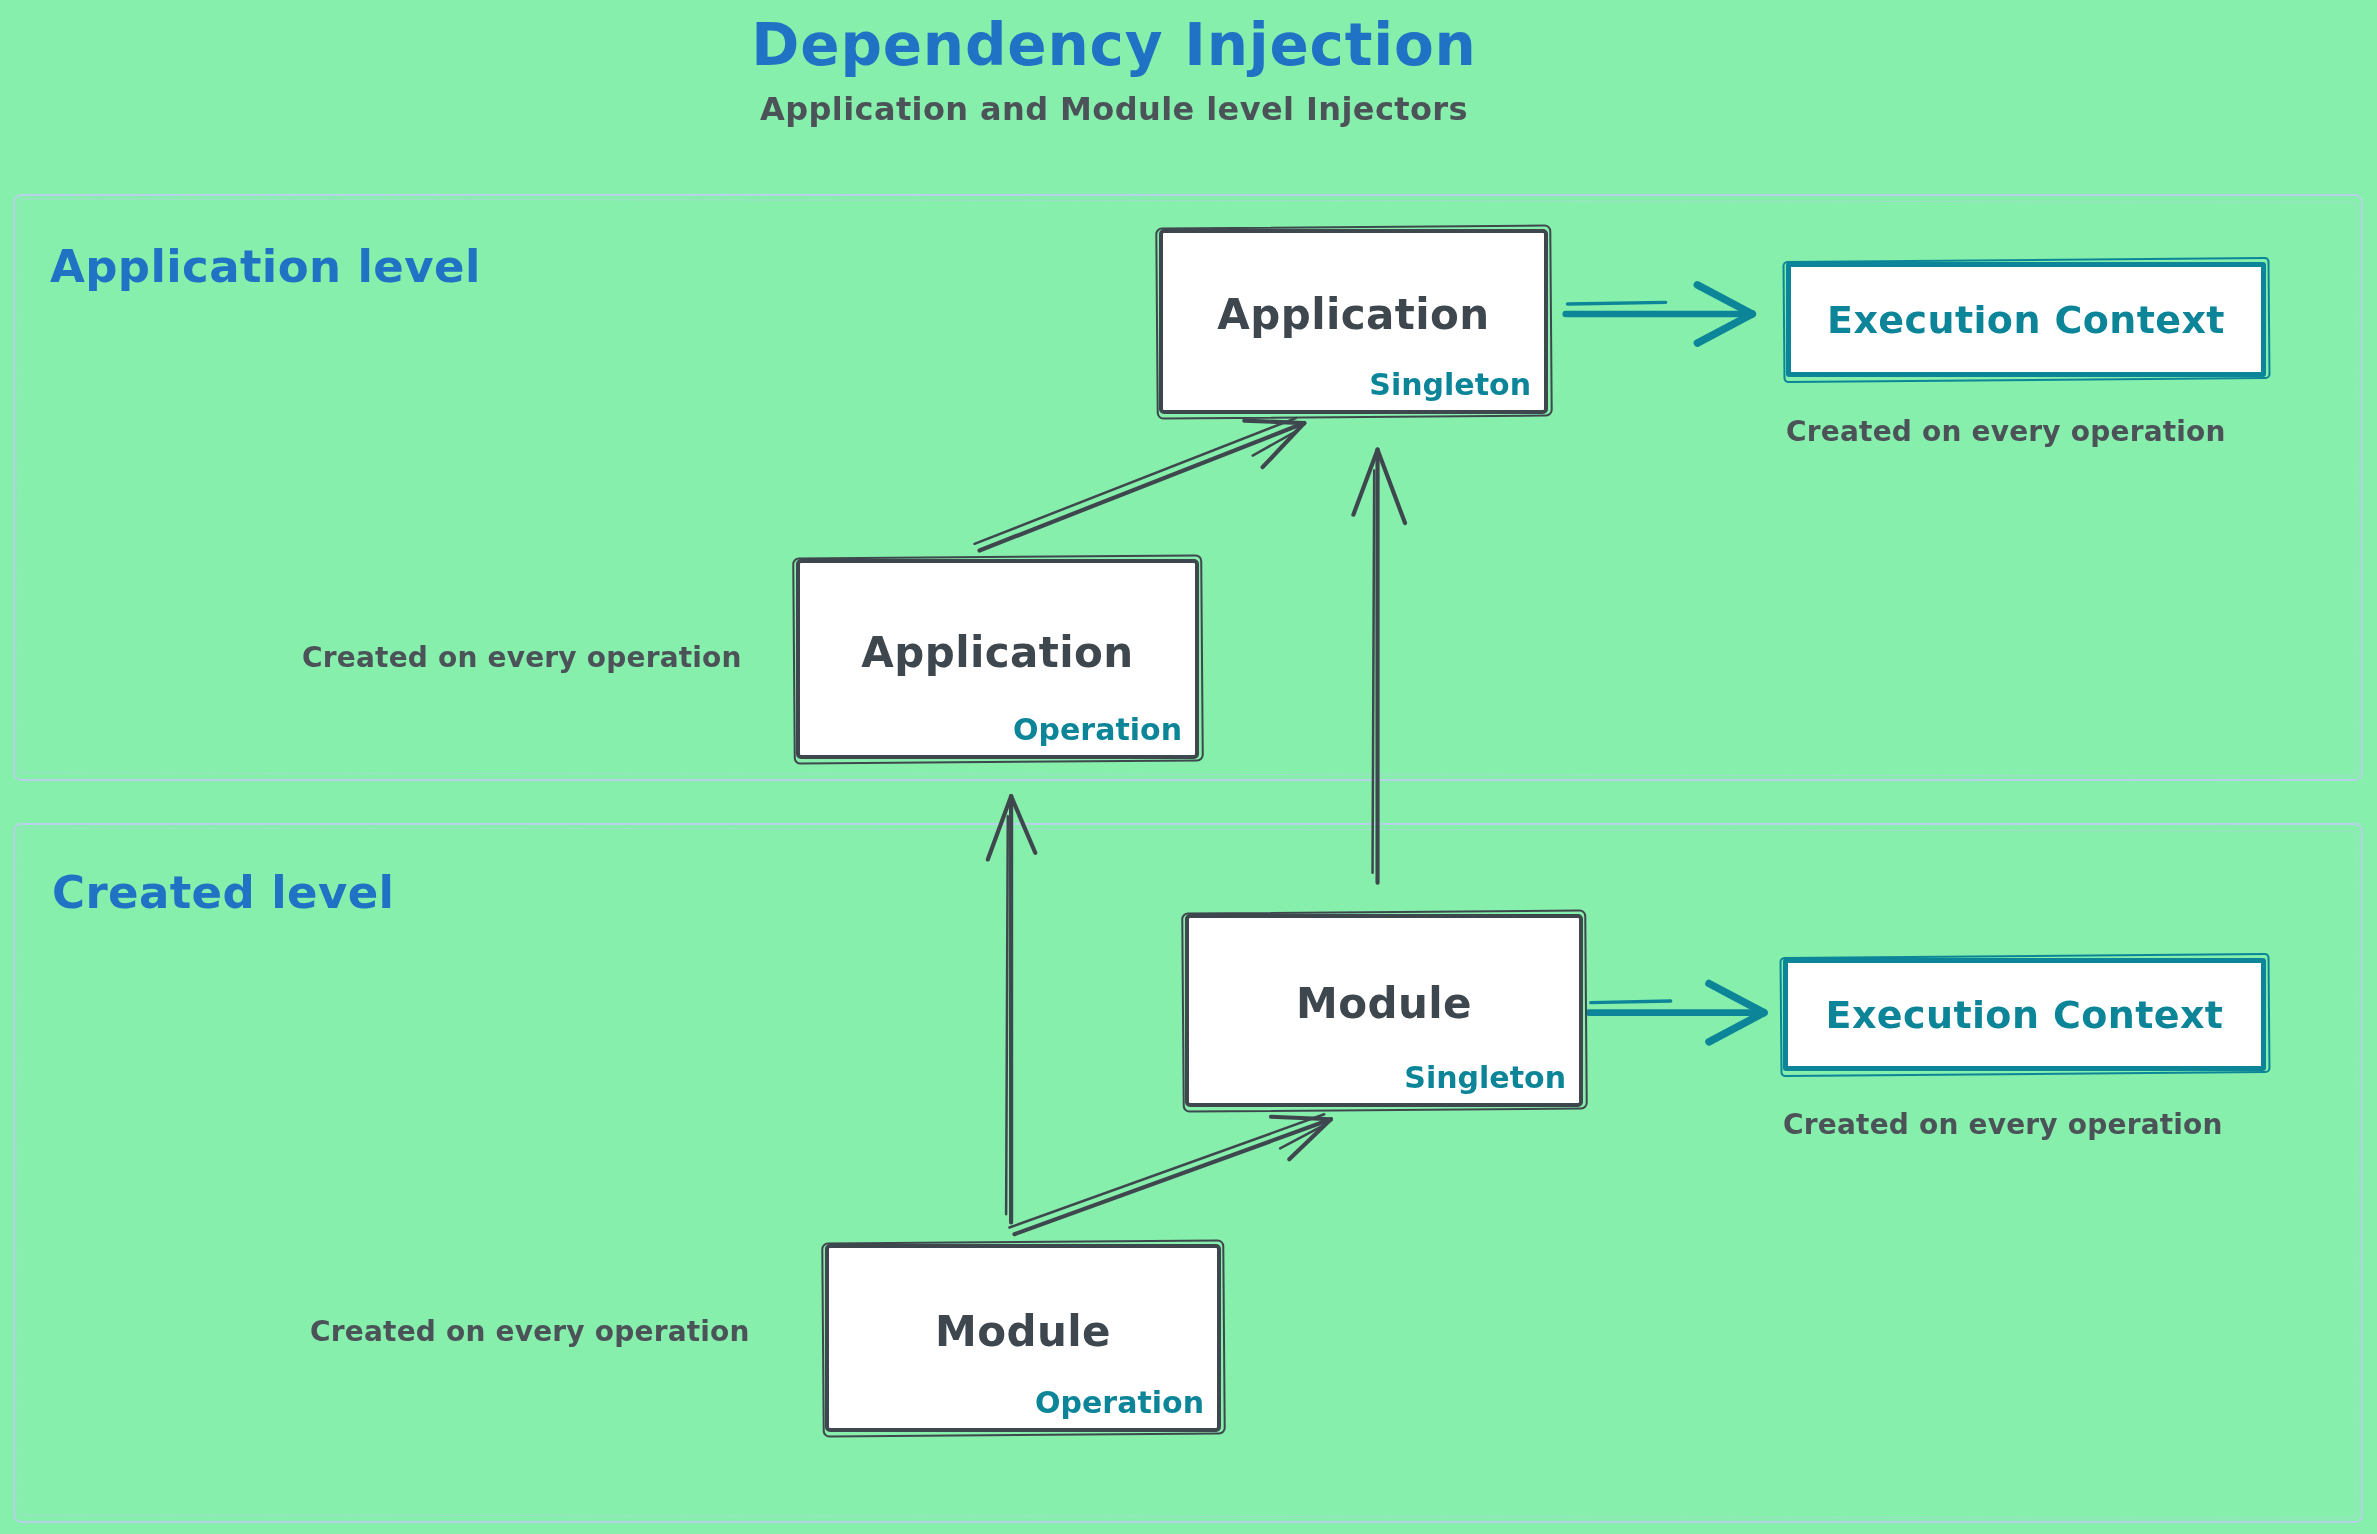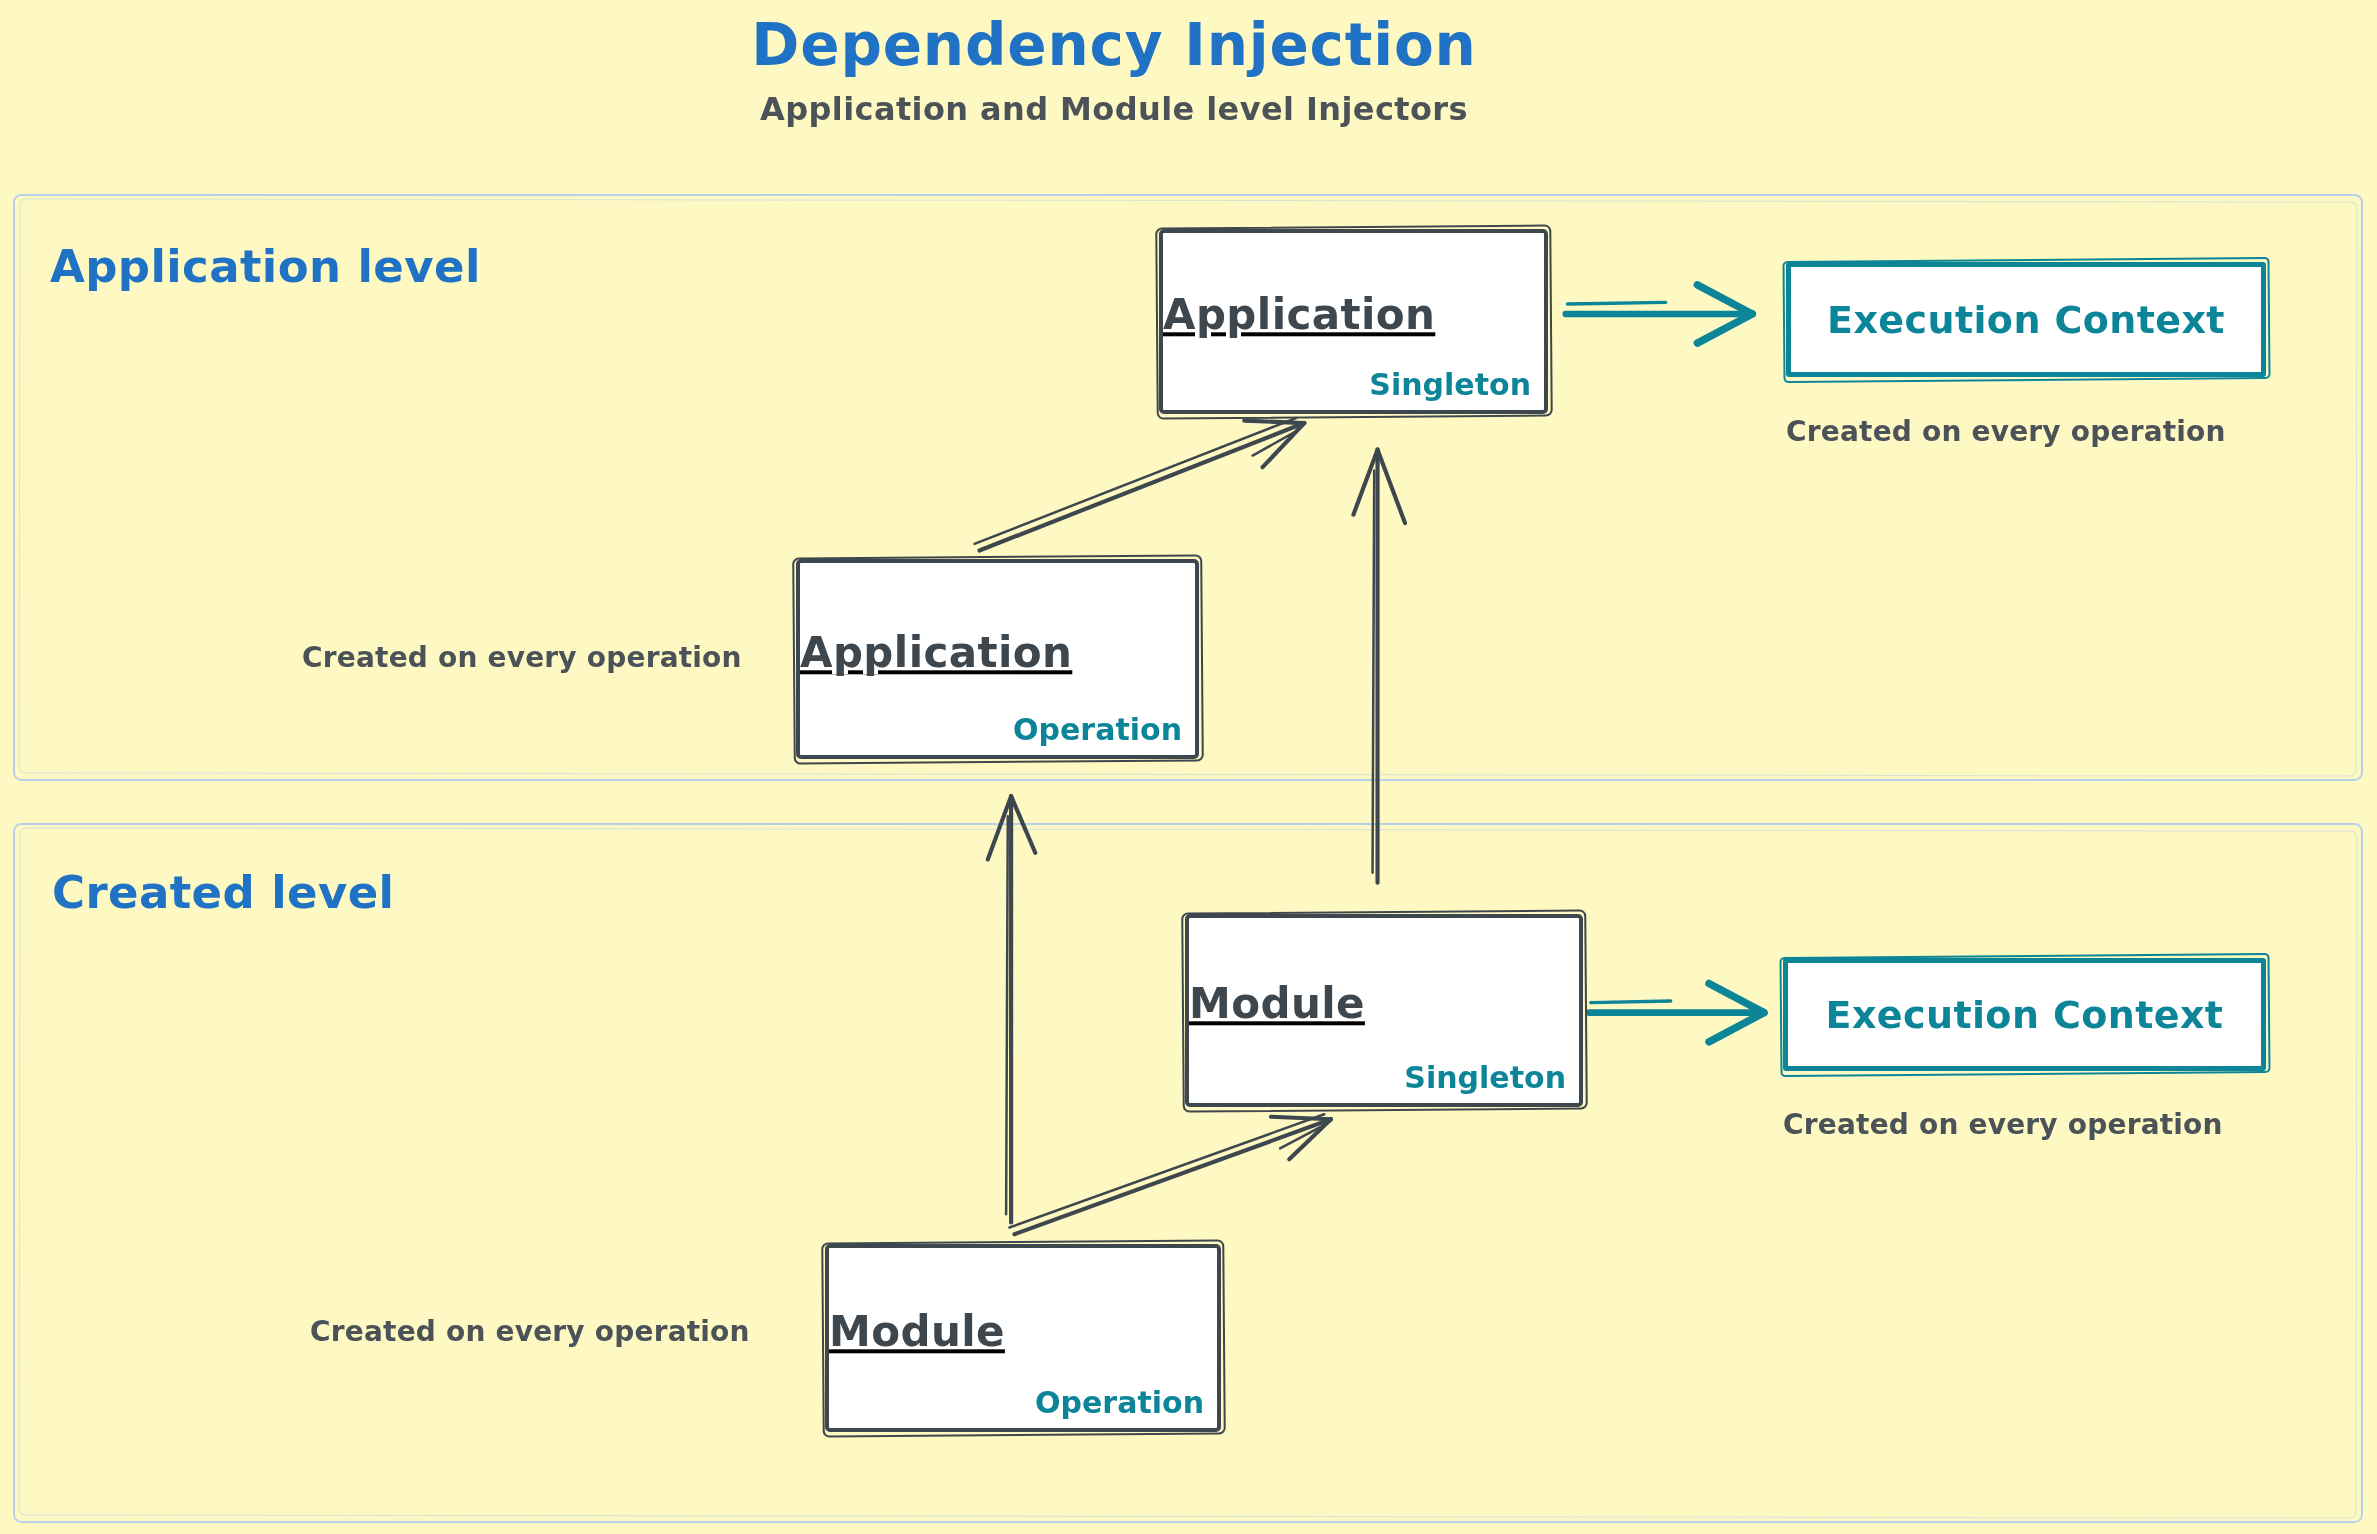--- a/index.html
+++ b/index.html
@@ -6,21 +6,21 @@
   :root{
     --accent-blue:#1f72c4;
     --ink-dark:#3f474e;
     --ink-soft:#4b5258;
     --teal:#0c8599;
     --section-border:#b9d0ea;
   }
   .canvas{
     position:relative;
     width:2377px;height:1534px;
-    background:#fef9c3;
+    background:#86efac;
     font-family:"DejaVu Sans", sans-serif;
     overflow:hidden;
   }
   
   .header{
     position:absolute;left:731px;top:11.7px;width:766px;
     text-align:center;
   }
   .title{
     color:var(--accent-blue);
@@ -57,21 +57,21 @@
     letter-spacing:0.4px;
   }
   .label-application{left:50px;top:240px;}
   .label-module{left:52px;top:866px;}
   
   .box{
     position:absolute;
     border:4.2px solid var(--ink-dark);
     border-radius:5px;
     background:#ffffff;
-    display:flex;align-items:center;justify-content:flex-start;text-decoration:underline;
+    display:flex;align-items:center;justify-content:center;
   }
   .box::before{
     content:"";position:absolute;inset:-7.5px;
     border:2.5px solid var(--ink-dark);
     border-radius:6.7px;
     transform:rotate(-.45deg);
     pointer-events:none;
   }
   .box-title{
     color:var(--ink-dark);

